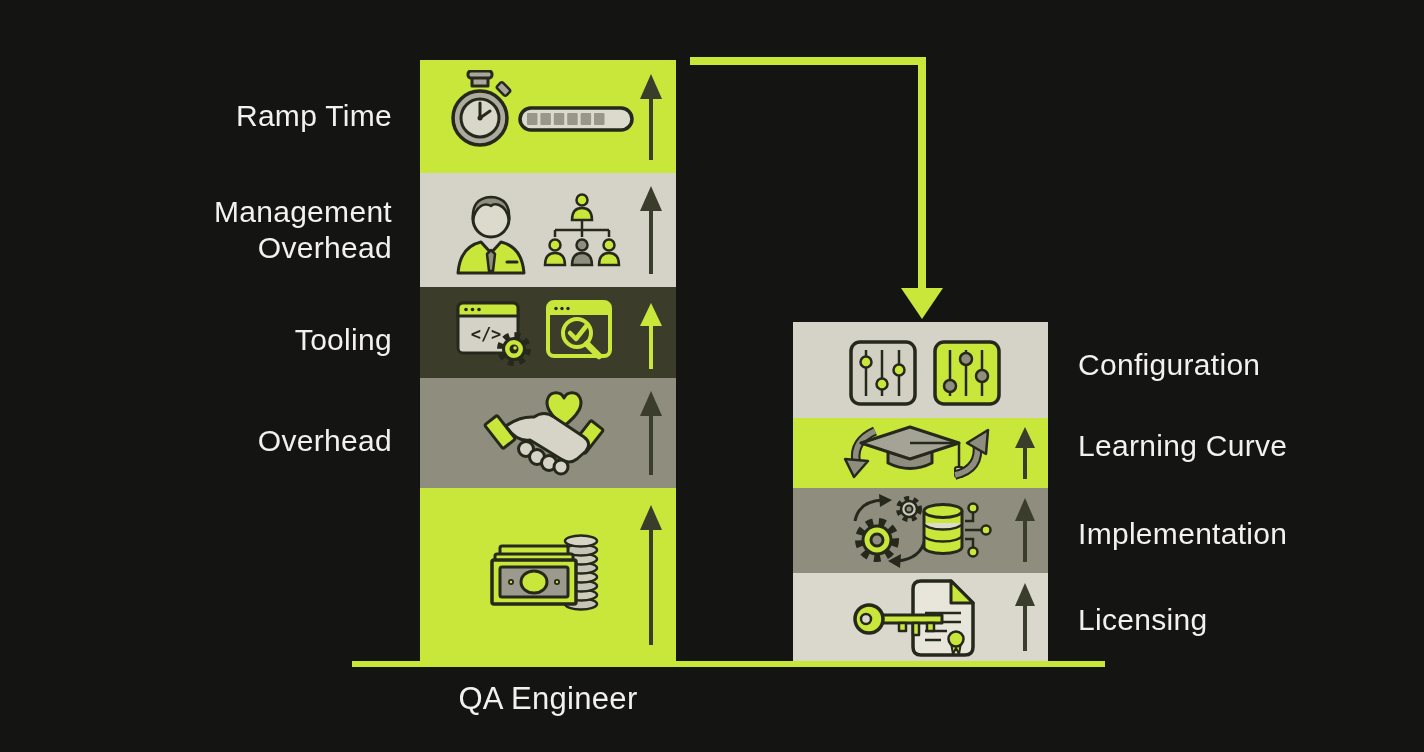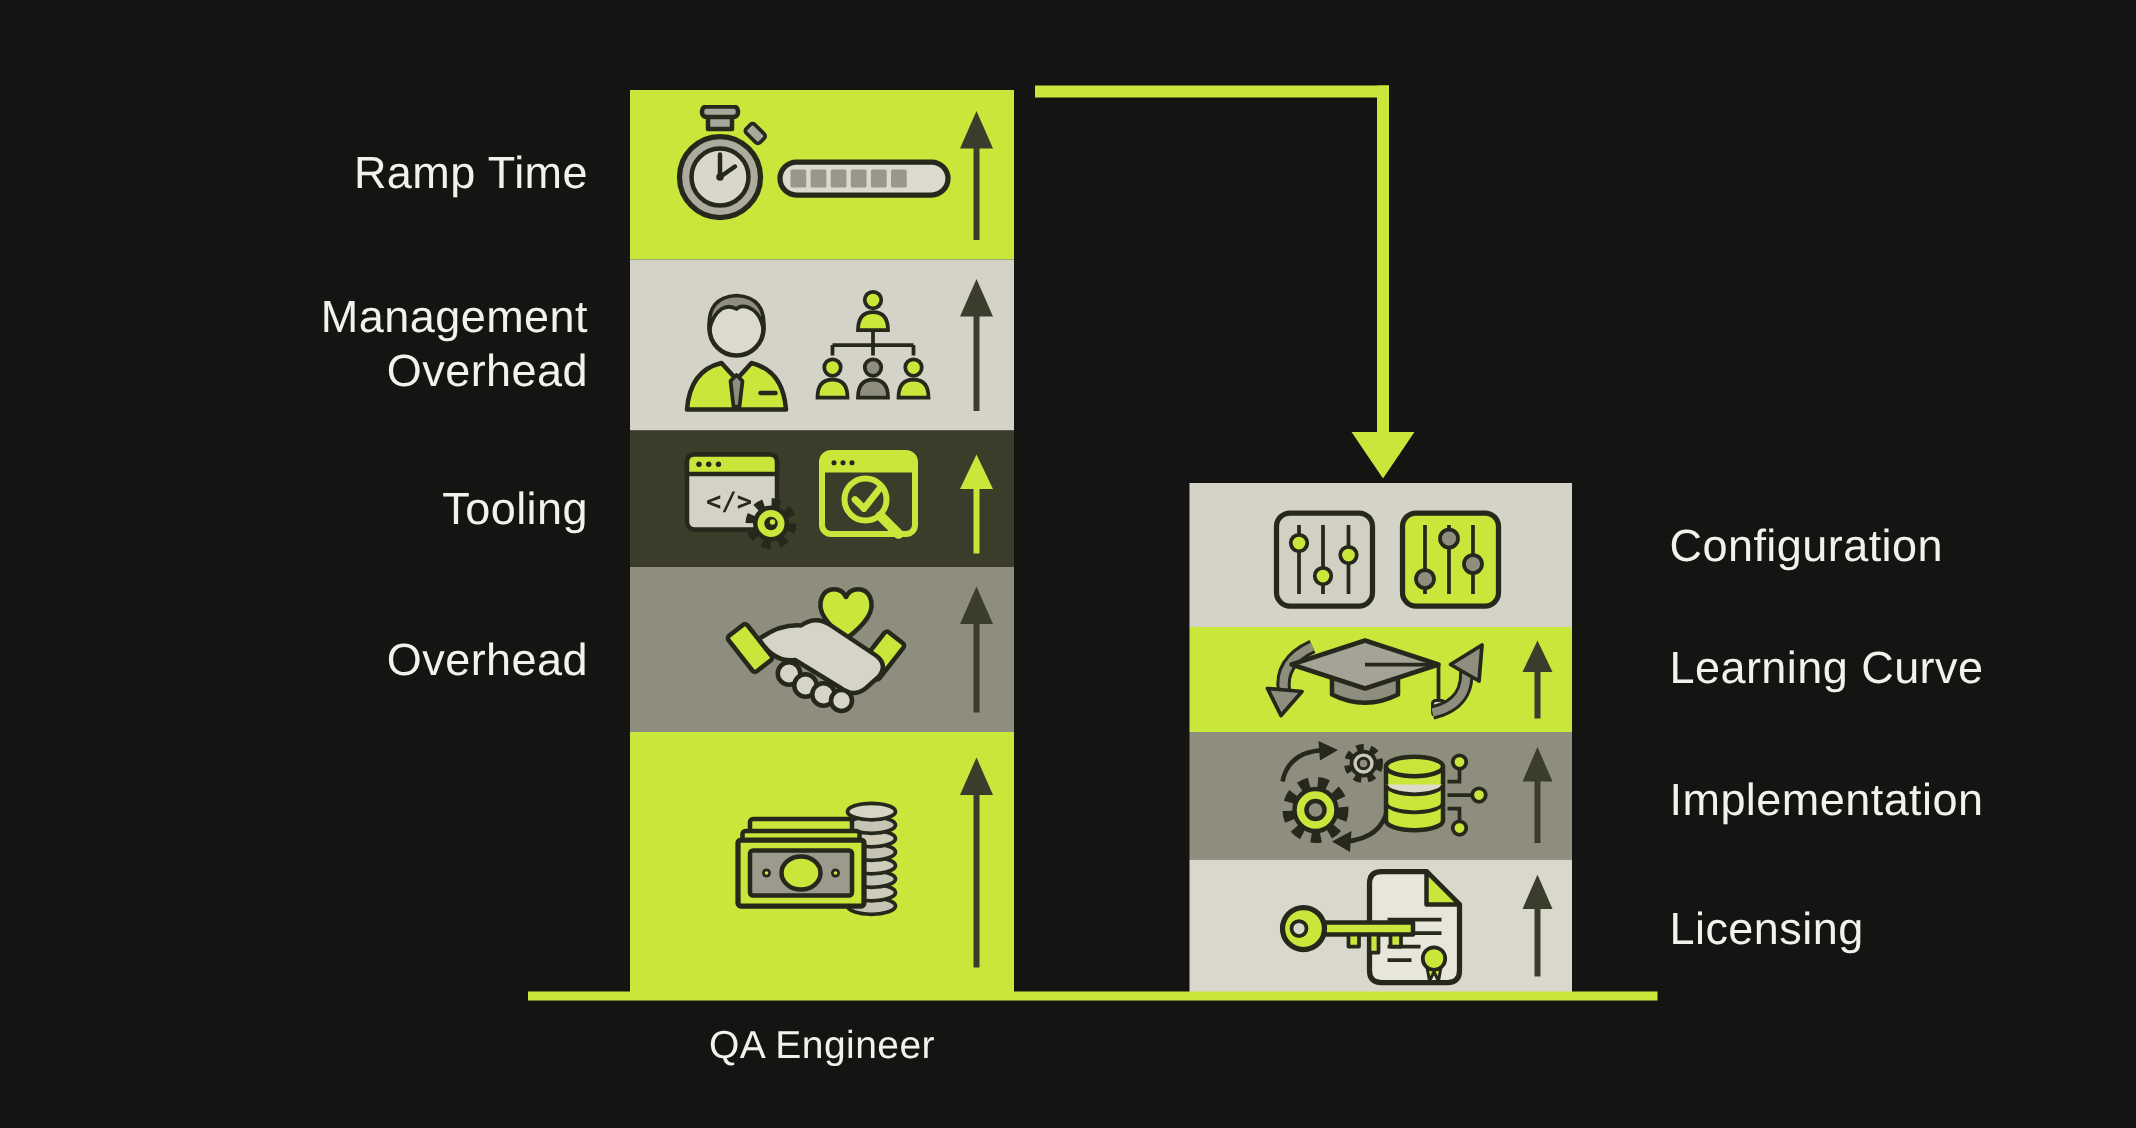--- a/index.html
+++ b/index.html
@@ -18,23 +18,23 @@
   html,body{margin:0;padding:0;background:var(--bg);}
   .stage{
     position:relative;width:1398px;height:752px;background:var(--bg);
     overflow:hidden;font-family:"Liberation Sans",sans-serif;
   }
   .cat-label{
     position:absolute;color:var(--txt);font-size:30px;line-height:36px;
     white-space:pre-line;letter-spacing:.3px;
   }
   .cat-left{left:0;width:392px;text-align:right;}
-  .cat-right{left:1078px;text-align:center;margin-left:35px;}
+  .cat-right{left:1078px;text-align:center;}
   .axis-label{
-    position:absolute;color:var(--txt);font-size:26px;text-align:center;letter-spacing:.3px;
+    position:absolute;color:var(--txt);font-size:31px;text-align:center;letter-spacing:.3px;
   }
   .bar{position:absolute;}
   .seg{position:relative;width:100%;}
   .seg svg{position:absolute;}
   .baseline{position:absolute;background:var(--lime);}
   .conn{position:absolute;background:var(--lime);}
   .conn-head{
     position:absolute;width:0;height:0;
     border-left:21px solid transparent;border-right:21px solid transparent;
     border-top:31px solid var(--lime);

